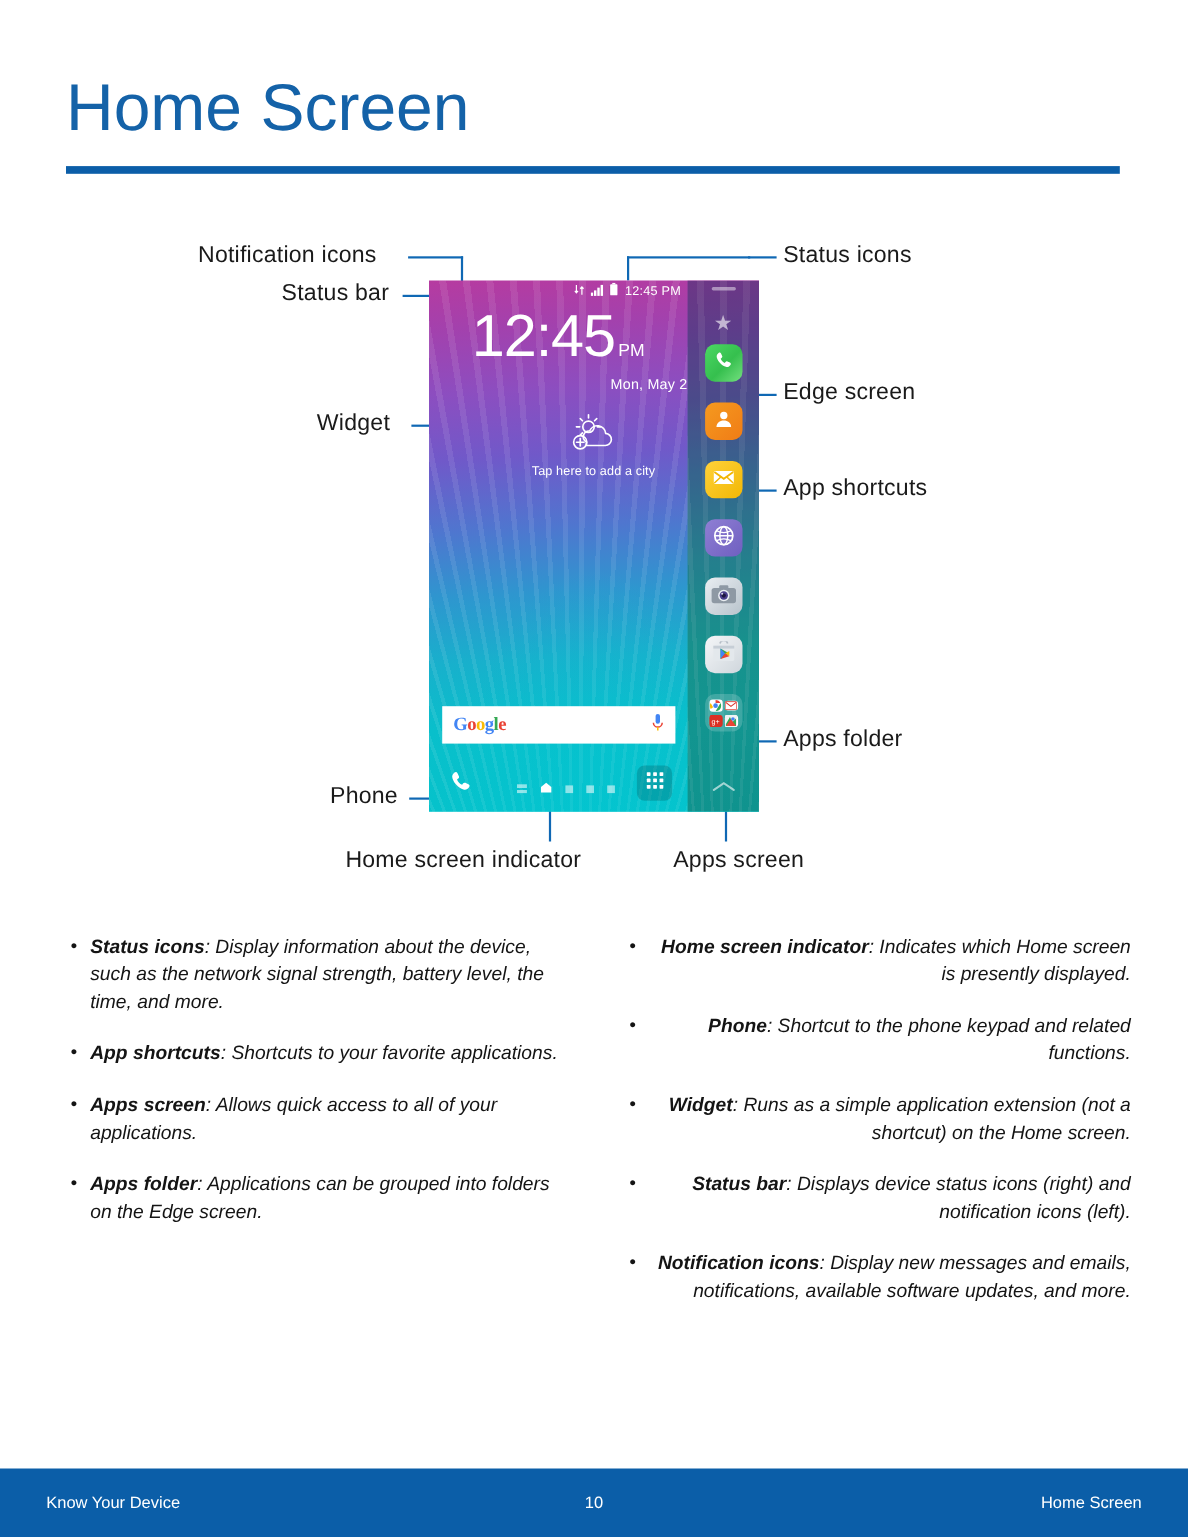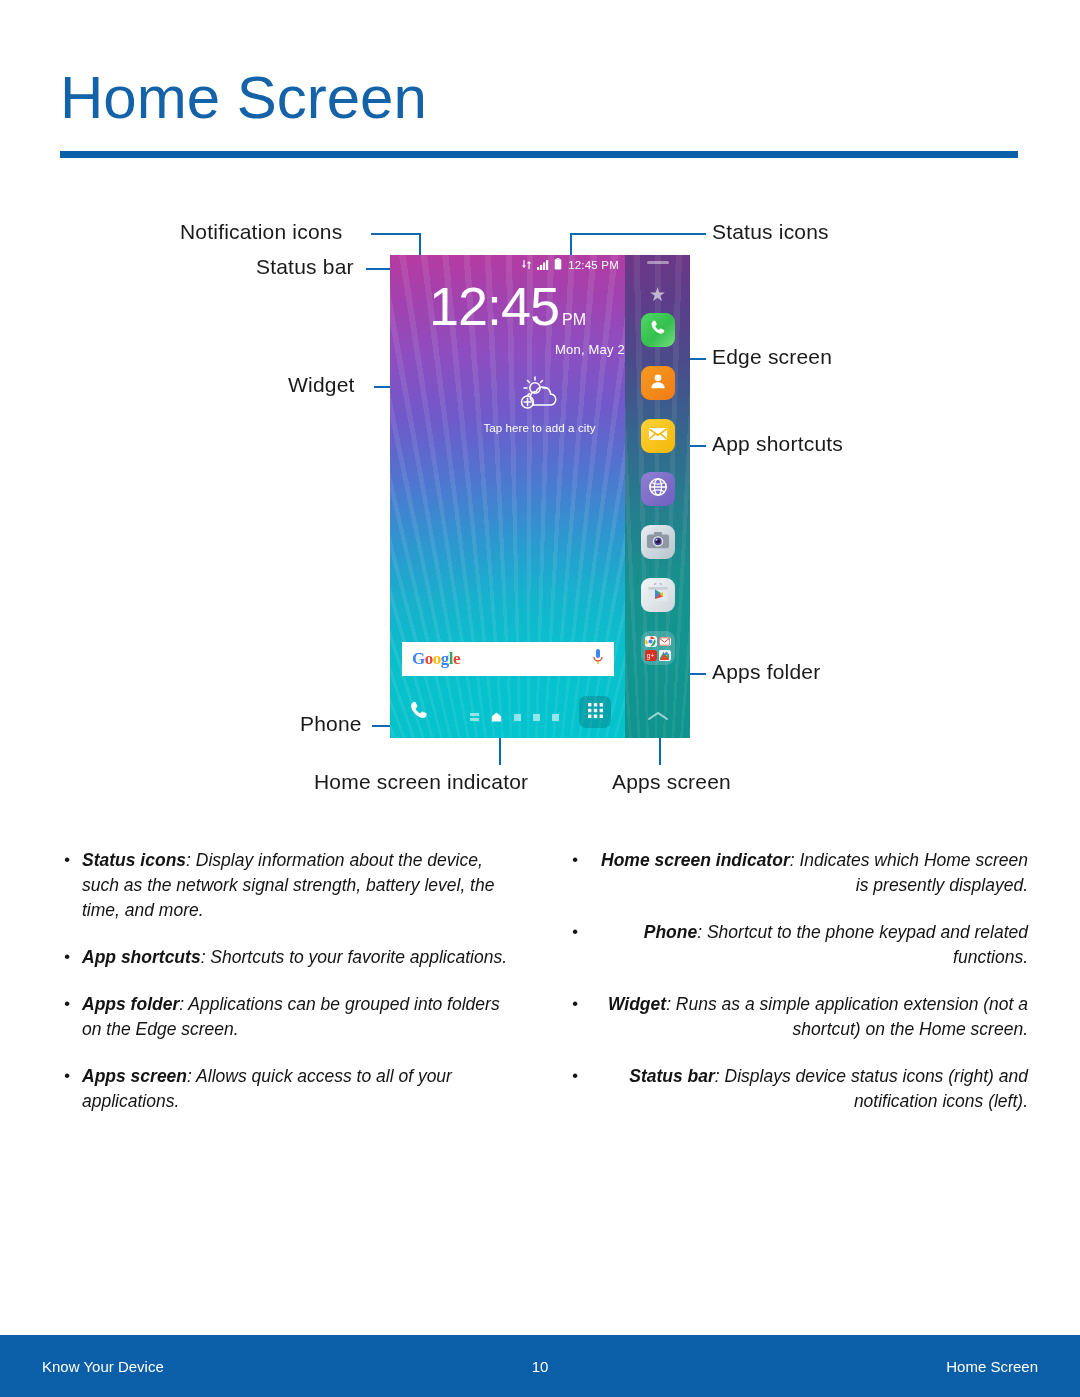--- a/index.html
+++ b/index.html
@@ -644,39 +644,42 @@
 <div class="body-cols">
 
   <div class="col col-left">
     <div class="bullet-item">
       <b>Status icons</b><span>: Display information about the device, such as the network signal strength, battery level, the time, and more.</span>
     </div>
     <div class="bullet-item">
       <b>App shortcuts</b><span>: Shortcuts to your favorite applications.</span>
     </div>
     <div class="bullet-item">
+      <b>Apps screen</b><span>: Allows quick access to all of your applications.</span>
+    </div>
+    <div class="bullet-item">
       <b>Apps folder</b><span>: Applications can be grouped into folders on the Edge screen.</span>
     </div>
-    <div class="bullet-item">
-      <b>Apps screen</b><span>: Allows quick access to all of your applications.</span>
-    </div>
   </div>
 
   <div class="col col-right">
     <div class="bullet-item">
       <b>Home screen indicator</b><span>: Indicates which Home screen is presently displayed.</span>
     </div>
     <div class="bullet-item">
       <b>Phone</b><span>: Shortcut to the phone keypad and related functions.</span>
     </div>
     <div class="bullet-item">
       <b>Widget</b><span>: Runs as a simple application extension (not a shortcut) on the Home screen.</span>
     </div>
     <div class="bullet-item">
       <b>Status bar</b><span>: Displays device status icons (right) and notification icons (left).</span>
+    </div>
+    <div class="bullet-item">
+      <b>Notification icons</b><span>: Display new messages and emails, notifications, available software updates, and more.</span>
     </div>
   </div>
 </div>
 
 <div class="footer">
   <span class="footer-left">Know Your Device</span>
   <span class="footer-center">10</span>
   <span class="footer-right">Home Screen</span>
 </div>
 

